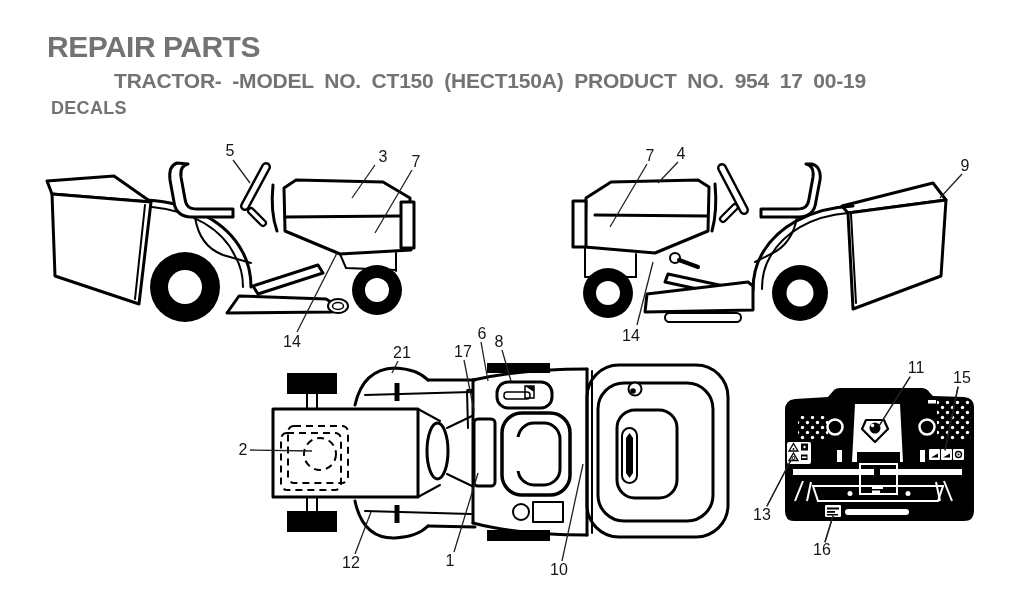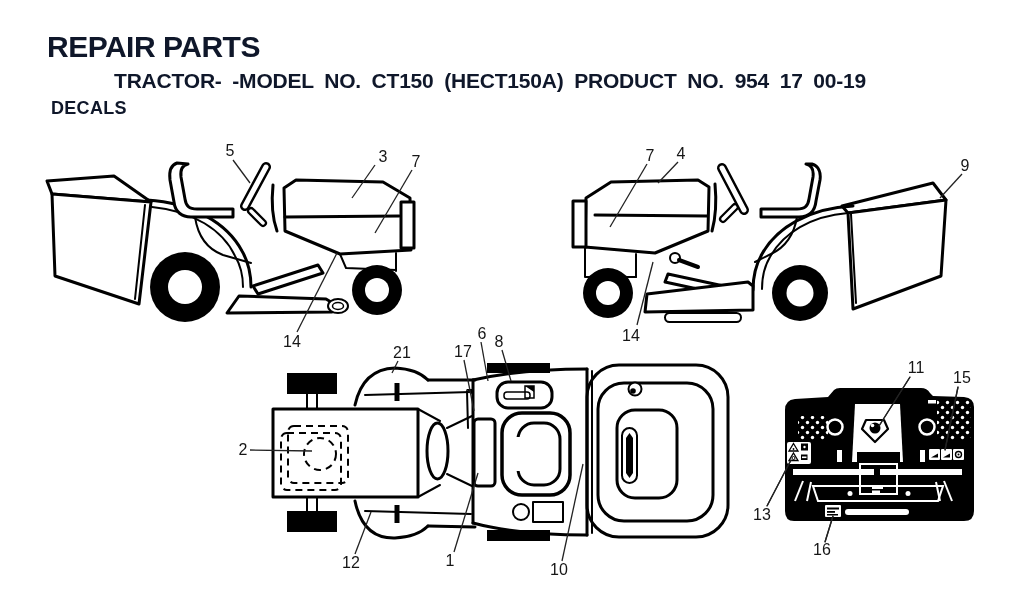--- a/index.html
+++ b/index.html
@@ -1,17 +1,17 @@
 <!DOCTYPE html>
 <html><head>
 <meta charset="utf-8">
 <style>
   html,body{margin:0;padding:0;background:#ffffff;}
   .page{position:relative;width:1024px;height:616px;background:#ffffff;overflow:hidden;
-        font-family:"Liberation Sans",sans-serif;color:#0f172a;}
+        font-family:"Liberation Sans",sans-serif;color:#737373;}
   .hdr-title{position:absolute;left:47px;top:30px;font-size:30px;font-weight:800;
              letter-spacing:-0.5px;white-space:nowrap;}
   .hdr-sub{position:absolute;left:114px;top:69px;font-size:21px;font-weight:700;
            letter-spacing:-0.2px;word-spacing:5px;white-space:nowrap;}
   .hdr-sec{position:absolute;left:51px;top:98px;font-size:18px;font-weight:700;
            letter-spacing:0.3px;white-space:nowrap;}
   svg.fig{position:absolute;overflow:visible;}
   .ln{fill:#ffffff;stroke:#000000;stroke-width:3;stroke-linejoin:round;stroke-linecap:round;}
   .lnf{fill:none;stroke:#000000;stroke-width:3;stroke-linejoin:round;stroke-linecap:round;}
   .ln2{fill:none;stroke:#000000;stroke-width:2;stroke-linejoin:round;stroke-linecap:round;}

